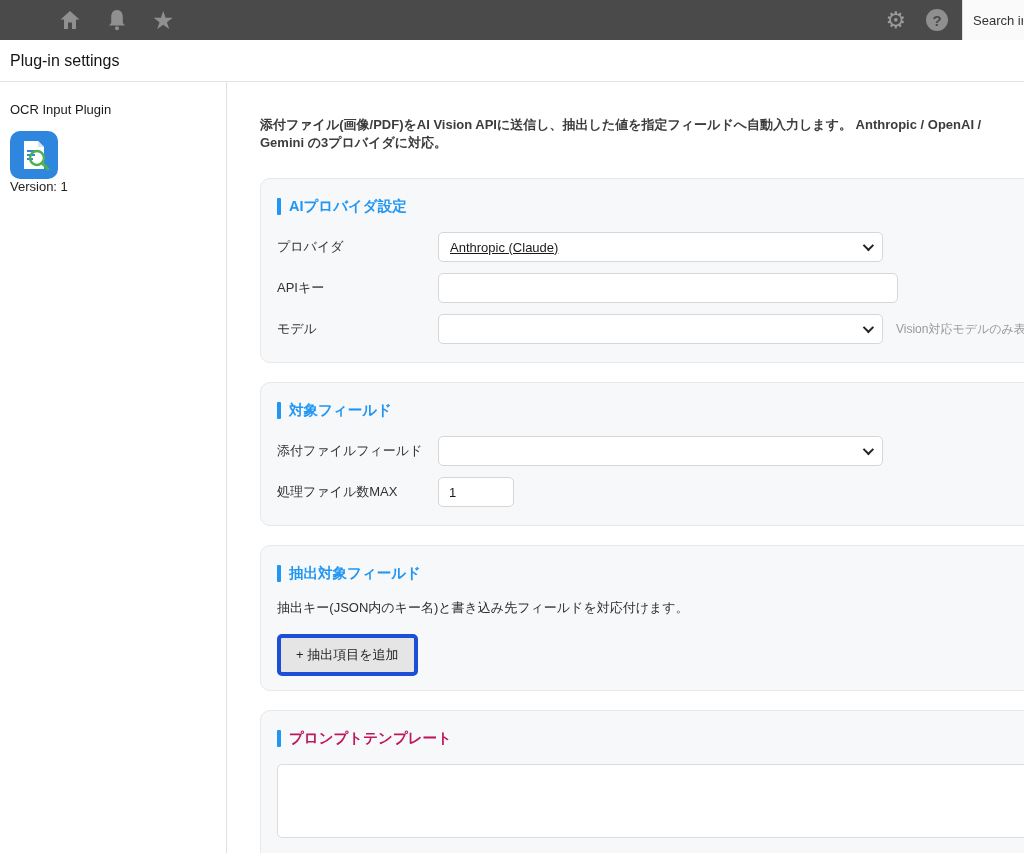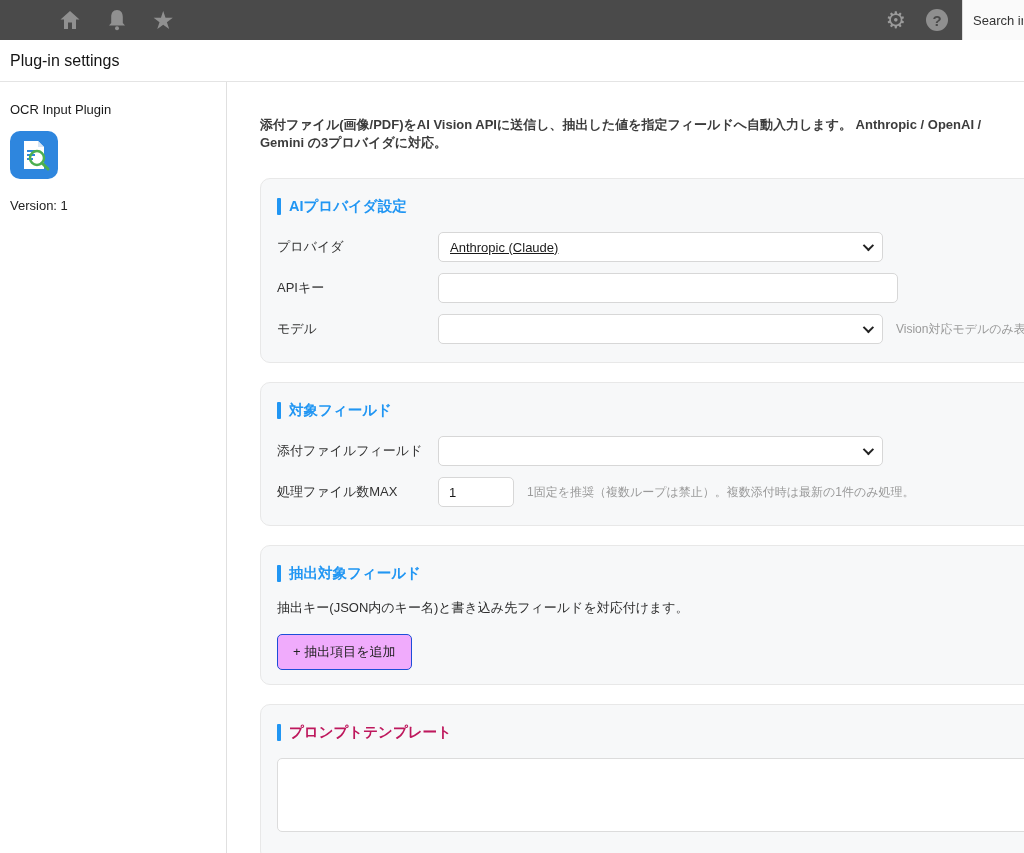--- a/index.html
+++ b/index.html
@@ -41,21 +41,21 @@
     font-size:16px; color:#141414;
   }
   
   .content { display:flex; min-height:776px; align-items:stretch; }
   .sidebar {
     width:227px; flex-shrink:0; border-right:1px solid #e0e0e0;
     padding:20px 10px 10px 10px;
   }
   .plugin-name { font-size:13px; font-weight:normal; color:#1a1a1a; margin-bottom:14px; }
   .plugin-icon { width:48px; height:48px; display:block; }
-  .plugin-version { margin-top:19px; font-size:13px; color:#222; }
+  .plugin-version { margin-top:0; font-size:13px; color:#222; }
   .main {
     flex:1; padding:34px 0 0 33px; overflow:hidden;
   }
   .main-title { font-size:19px; font-weight:600; color:#1f1f1f; margin:0 0 12px 0; }
   .main-desc { font-size:13px; color:#3c3c3c; margin:0 0 26px 0;font-weight:bold; }
   
   .card {
     width:900px; background:#f7f8f9; border:1px solid #e8e8e8; border-radius:10px;
     padding:16px 16px 14px 16px; margin-bottom:19px;
   }
@@ -76,21 +76,21 @@
   }
   .textinput {
     width:460px; height:30px; background:#fff; border:1px solid #d7d7d7; border-radius:5px;
     padding:0 10px; font-size:13px; color:#1a1a1a; outline:none;
     font-family:"Liberation Sans", sans-serif;
   }
   .smallinput { width:76px; }
   .note { font-size:12px; color:#9a9a9a; margin-left:13px; white-space:nowrap; }
   .card-desc { font-size:13px; color:#2e2e2e; margin:0 0 17px 0; }
   .btn-add {
-    background:#f0abfc; border:1px solid #1d4ed8; border-radius:5px;
+    background:#e5e5e5; border:4px solid #1d4ed8; border-radius:5px;
     padding:8px 15px; font-size:13px; color:#222; cursor:pointer;
     font-family:"Liberation Sans", sans-serif;
   }
   .prompt-area {
     display:block; width:866px; height:74px; background:#fff;
     border:1px solid #dcdcdc; border-radius:5px; resize:none; outline:none;
     margin-bottom:14px; padding:8px; font-size:13px;
     font-family:"Liberation Sans", sans-serif;
   }
 </style>
@@ -183,21 +183,20 @@
       <div class="frow">
         <div class="flabel">添付ファイルフィールド</div>
         <div class="selectbox">
           <span></span>
           <span class="chev"></span>
         </div>
       </div>
       <div class="frow">
         <div class="flabel">処理ファイル数MAX</div>
         <input class="textinput smallinput" type="text" value="1" style="">
-        <span class="note">1固定を推奨（複数ループは禁止）。複数添付時は最新の1件のみ処理。</span>
       </div>
     </div>
 
     <div class="card">
       <div class="sec-title">
         <span class="sec-bar" style="background:#2196f3"></span>
         <span class="sec-text" style="color:#2196f3">抽出対象フィールド</span>
       </div>
       <p class="card-desc">抽出キー(JSON内のキー名)と書き込み先フィールドを対応付けます。</p>
       <button class="btn-add">+ 抽出項目を追加</button>

